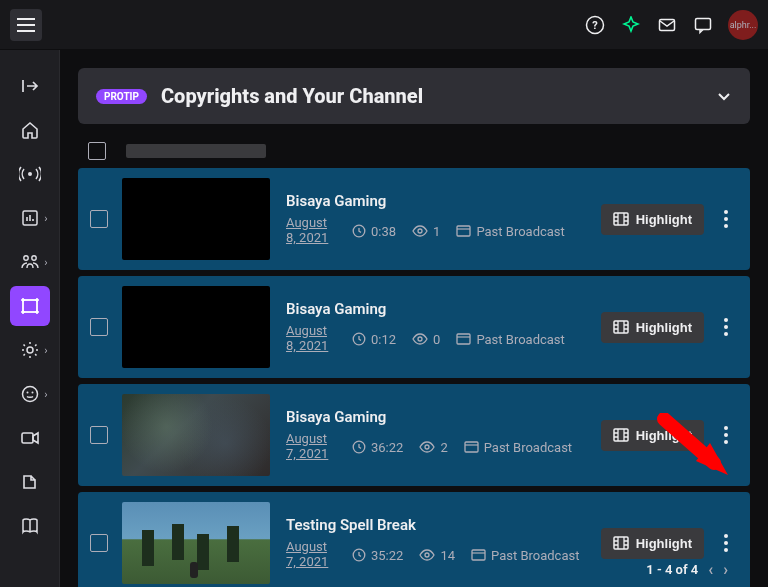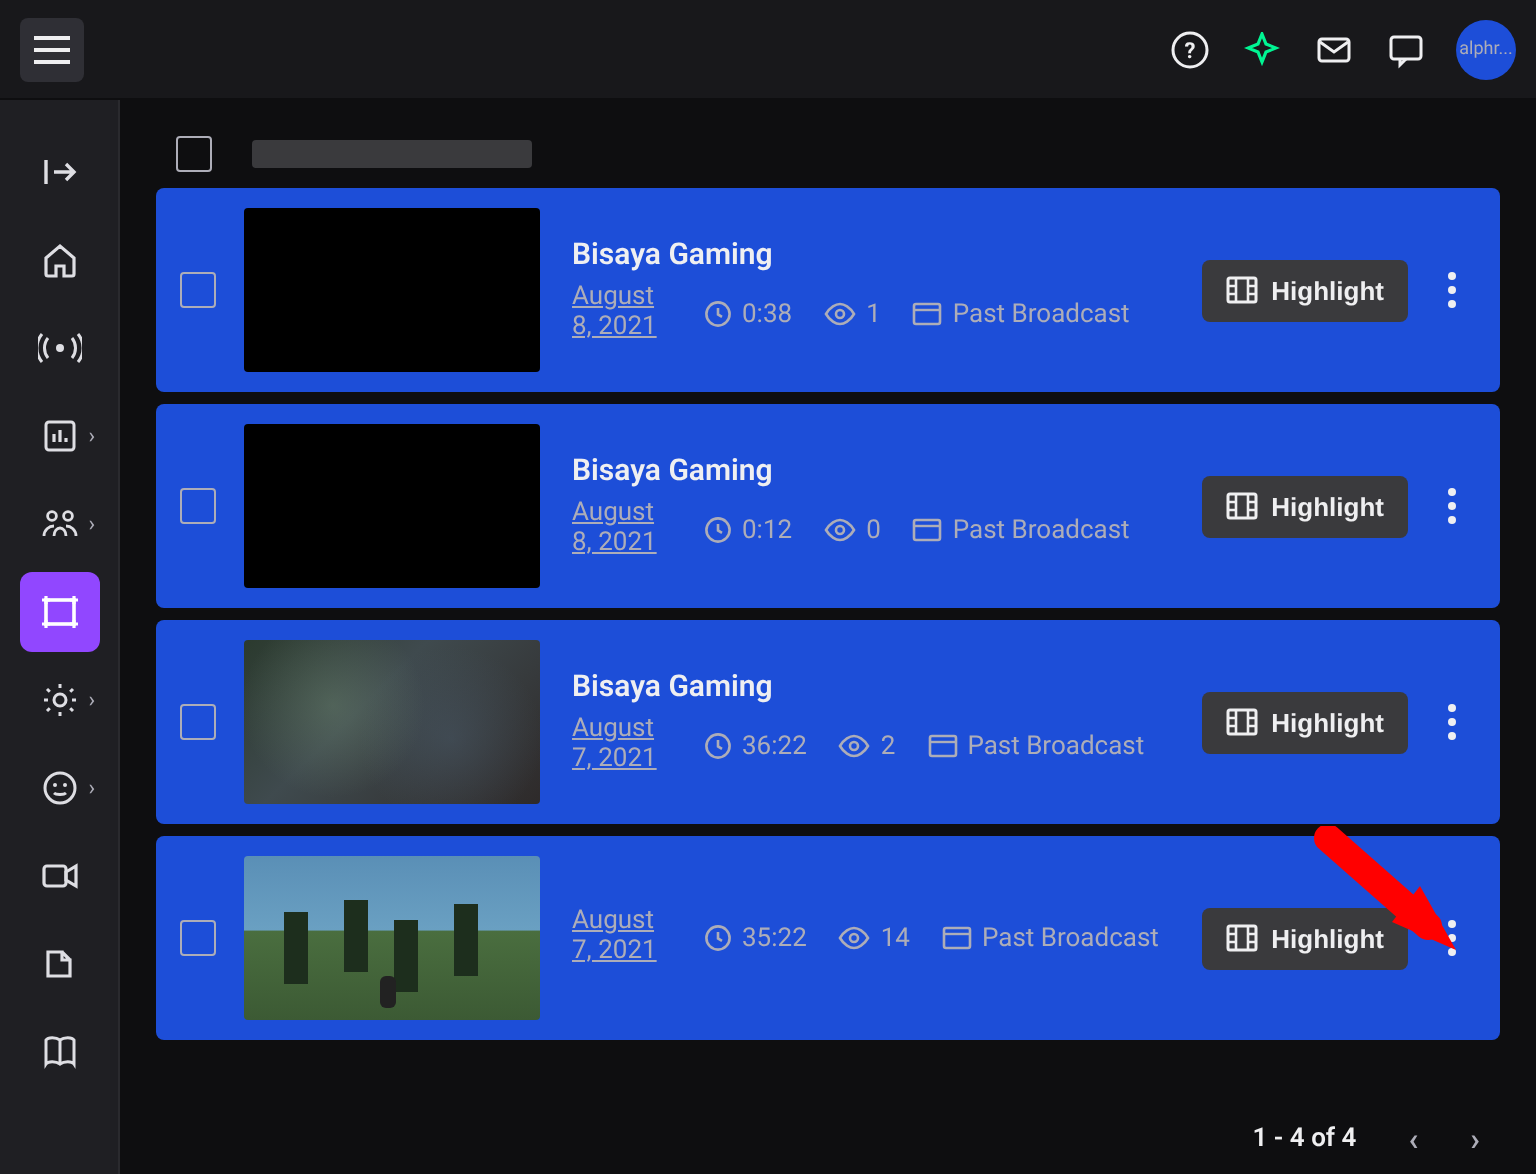--- a/index.html
+++ b/index.html
@@ -39,21 +39,21 @@
     width: 30px; height: 30px;
     margin-left: 6px;
     display: flex; align-items: center; justify-content: center;
     cursor: pointer;
     color: #efeff1;
   }
   .top-icon.green { color: #00f593; }
   .avatar {
     width: 30px; height: 30px;
     border-radius: 50%;
-    background: #1d4ed8;
+    background: #7f1d1d;
     margin-left: 10px;
     display:flex; align-items:center; justify-content:center;
     font-size:9px; color:#adadb8;
     overflow:hidden;
   }
   
   .body {
     display: flex;
     height: calc(100% - 50px);
   }
@@ -114,21 +114,21 @@
     font-weight: 800;
     flex: 1;
   }
   .protip-chevron { color:#efeff1; }
   
   .fragment-row { height: 18px; margin-bottom: 8px; display:flex; align-items:center;}
   .frag-check { width: 18px; height: 18px; border:1px solid #adadb8; border-radius:2px; margin-left:10px; margin-right: 20px;}
   .frag-bar { height: 14px; width: 140px; background: #3a3a3d; border-radius:2px;}
   
   .video-row {
-    background: #1d4ed8;
+    background: #0c4a6e;
     display: flex;
     align-items: center;
     padding: 10px 12px;
     margin-bottom: 6px;
     border-radius: 4px;
     min-height: 96px;
   }
   .checkbox {
     width: 18px; height: 18px;
     border: 1.5px solid #adadb8;
@@ -165,28 +165,28 @@
     padding: 8px 12px;
     border-radius: 4px;
     cursor: pointer;
     display: flex; align-items: flex-start; gap: 7px;
     margin-right: 10px;
   }
   .more-btn { width: 24px; height:40px; display:flex; align-items:center; justify-content:center; cursor:pointer; color:#efeff1;}
   
   .pagination {
     position: absolute;
-    right: 28px;
+    right: 40px;
     bottom: 8px;
     display: flex;
     align-items: center;
     font-size: 13px;
     color: #efeff1;
     font-weight: 600;
-    gap: 26px;
+    gap: 10px;
   }
   .page-arrow { color:#adadb8; cursor:pointer; font-size:16px;}
   
   .red-arrow {
     position: absolute;
     right: 32px;
     bottom: 104px;
     width: 80px; height: 70px;
     pointer-events: none;
   }
@@ -295,20 +295,29 @@
     </div>
     <div class="side-item">
       <svg width="20" height="18" viewBox="0 0 20 18">
           <path d="M10 3c-2-1.5-6-1.5-7 0v12c1-1.5 5-1.5 7 0 2-1.5 6-1.5 7 0V3c-1-1.5-5-1.5-7 0z M10 3v12" fill="none" stroke="currentColor" stroke-width="1.5"></path>
         </svg>
     </div>
   </div>
 
   <div class="main">
 
+    <div class="protip">
+      <span class="protip-badge">PROTIP</span>
+      <span class="protip-title">Copyrights and Your Channel</span>
+      <span class="protip-chevron">
+        <svg width="16" height="16" viewBox="0 0 16 16">
+            <path d="M3 6l5 5 5-5" stroke="currentColor" stroke-width="2" fill="none"></path>
+          </svg>
+      </span>
+    </div>
 
     <div class="fragment-row">
       <div class="frag-check"></div>
       <div class="frag-bar"></div>
     </div>
 
     <div id="video-list">
         <div class="video-row">
           <div class="checkbox"></div>
           <div class="thumb black"></div>
@@ -465,20 +474,21 @@
               <circle cx="2" cy="2" r="2" fill="currentColor"></circle>
               <circle cx="2" cy="9" r="2" fill="currentColor"></circle>
               <circle cx="2" cy="16" r="2" fill="currentColor"></circle>
             </svg>
           </div>
         </div>
         <div class="video-row">
           <div class="checkbox"></div>
           <div class="thumb game2"></div>
           <div class="video-info">
+            <div class="video-title">Testing Spell Break</div>
             <div class="meta-line">
               <div class="meta-date">August 7, 2021</div>
               <div class="meta-item">
                 <span>
                   <svg width="14" height="14" viewBox="0 0 14 14">
                     <circle cx="7" cy="7" r="5.8" fill="none" stroke="currentColor" stroke-width="1.3"></circle>
                     <path d="M7 4v3.2l2 1.2" stroke="currentColor" stroke-width="1.3" fill="none"></path>
                   </svg>
                 </span>
                 <span>35:22</span>

